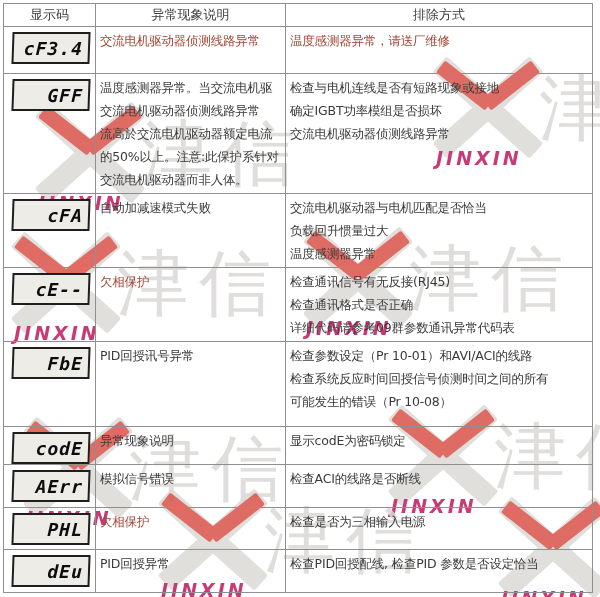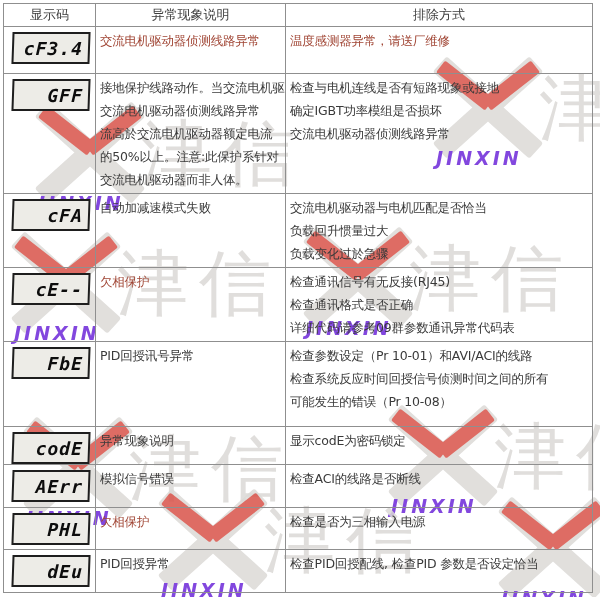--- a/index.html
+++ b/index.html
@@ -12,21 +12,21 @@
   .wm-layer{position:absolute;inset:0;z-index:0;pointer-events:none;}
   .wm{position:absolute;display:flex;align-items:center;gap:4px;opacity:.85;}
   .wm-x{position:relative;width:95px;height:95px;flex:none;}
   .wm-x .xb{position:absolute;left:-17px;top:37px;width:130px;height:21px;background:#dcdad7;border-radius:3px;}
   .wm-x .b1{transform:rotate(42deg);}
   .wm-x .b2{transform:rotate(-42deg);}
   .wm-x .rv{position:absolute;width:62px;height:15px;background:#d9534a;border-radius:2px;}
   .wm-x .r1{left:-6px;top:18px;transform:rotate(38deg);}
   .wm-x .r2{left:40px;top:18px;transform:rotate(-38deg);}
   .wm-latin{position:absolute;left:-4px;bottom:-14px;font-style:italic;font-weight:bold;
-    font-size:19px;letter-spacing:3px;color:#6d28d9;white-space:nowrap;}
+    font-size:19px;letter-spacing:3px;color:#be185d;white-space:nowrap;}
   .wm-cn{font-size:72px;font-weight:normal;color:#dbd9d6;letter-spacing:10px;line-height:1;white-space:nowrap;}
   
   table{
     position:absolute;left:3px;top:3px;z-index:1;
     width:589px;border-collapse:collapse;table-layout:fixed;background:transparent;
   }
   col.c1{width:92px;} col.c2{width:190px;} col.c3{width:307px;}
   th,td{border:1px solid #8f8f8f;background:transparent;}
   th{height:20px;font-size:13px;font-weight:400;color:#3c3c3c;text-align:center;padding:1px 2px;}
   td{vertical-align:top;padding:2px 4px;font-size:12.5px;color:#3a3a3a;letter-spacing:-0.2px;}
@@ -151,21 +151,21 @@
         </td>
         <td class="red">
           <div class="line">温度感测器异常，请送厂维修</div>
         </td>
       </tr>
       <tr style="height: 115px;">
         <td class="code-cell">
           <div class="lcd">GFF</div>
         </td>
         <td>
-          <div class="line">接地保护线路动作。当交流电机驱</div>
+          <div class="line">温度感测器异常。当交流电机驱</div>
           <div class="line">交流电机驱动器侦测线路异常</div>
           <div class="line">流高於交流电机驱动器额定电流</div>
           <div class="line">的50%以上。注意:此保护系针对</div>
           <div class="line">交流电机驱动器而非人体。</div>
         </td>
         <td>
           <div class="line">检查与电机连线是否有短路现象或接地</div>
           <div class="line">确定IGBT功率模组是否损坏</div>
           <div class="line">交流电机驱动器侦测线路异常</div>
         </td>
@@ -173,21 +173,21 @@
       <tr style="height: 71px;">
         <td class="code-cell">
           <div class="lcd">cFA</div>
         </td>
         <td>
           <div class="line">自动加减速模式失败</div>
         </td>
         <td>
           <div class="line">交流电机驱动器与电机匹配是否恰当</div>
           <div class="line">负载回升惯量过大</div>
-          <div class="line">负载变化过於急骤</div>
+          <div class="line">温度感测器异常</div>
         </td>
       </tr>
       <tr style="height: 73px;">
         <td class="code-cell">
           <div class="lcd">cE--</div>
         </td>
         <td class="red">
           <div class="line">欠相保护</div>
         </td>
         <td>

